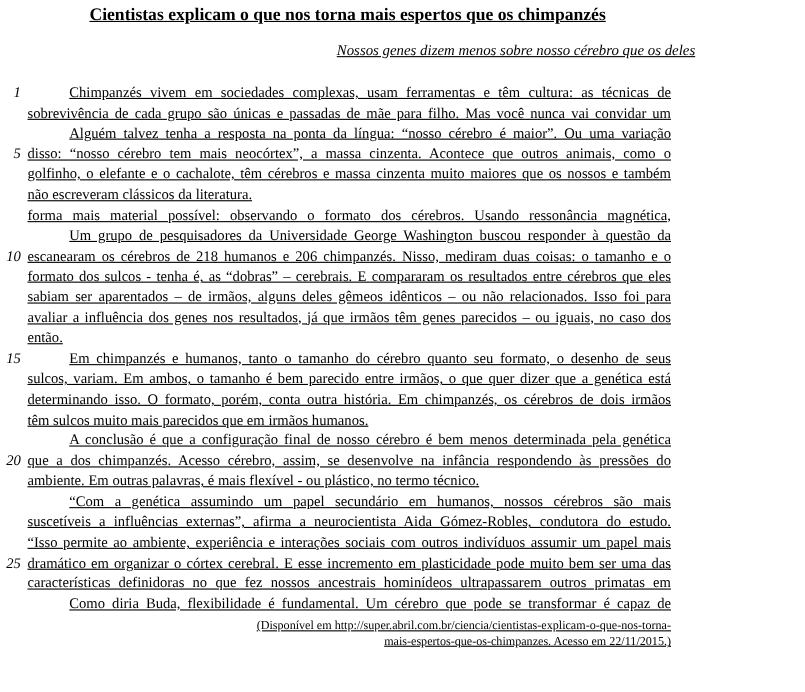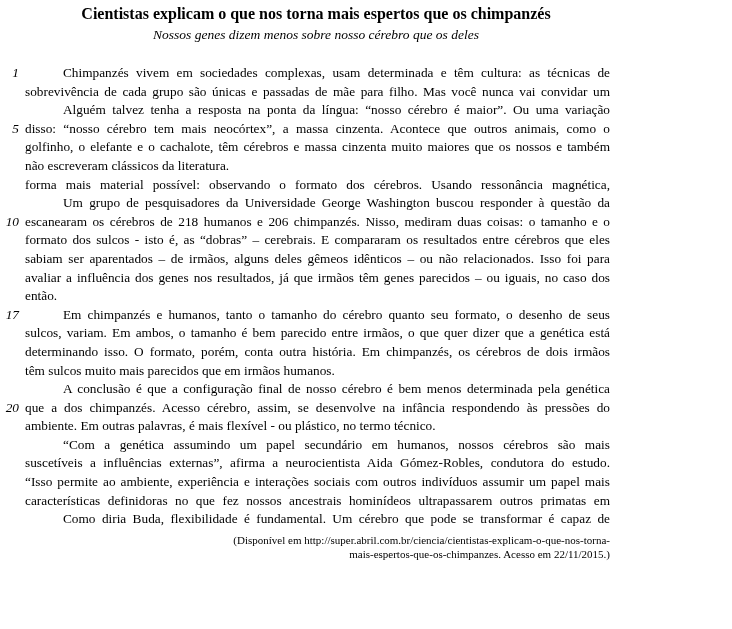--- a/index.html
+++ b/index.html
@@ -12,35 +12,37 @@
     width: 732px;
     height: 629px;
     overflow: hidden;
     font-family: "Liberation Serif", "DejaVu Serif", serif;
   }
   .page {
     width: 632px;
     height: 629px;
     position: relative;
     box-sizing: border-box;
+    text-decoration: underline;
   }
   .doc-header {
     padding-top: 4px;
     text-align: center;
   }
   .doc-title {
     font-size: 16px;
     font-weight: bold;
     line-height: 19px;
   }
   .doc-subtitle {
     font-size: 13.5px;
     font-style: italic;
     line-height: 16px;
-    margin-top: 4px;
+    margin-top: 15px;
+    text-align: right;
   }
   .article-body {
     margin-top: 21px;
     padding-left: 25px;
     padding-right: 22px;
   }
   .line {
     position: relative;
     height: 18.6px;
     line-height: 18.6px;
@@ -77,43 +79,44 @@
 <body>
 
 <div class="page">
 
   <div class="doc-header">
     <div class="doc-title">Cientistas explicam o que nos torna mais espertos que os chimpanzés</div>
     <div class="doc-subtitle">Nossos genes dizem menos sobre nosso cérebro que os deles</div>
   </div>
 
   <div class="article-body" id="article-body">
-      <div class="line indent"><span class="line-num">1</span><span>Chimpanzés vivem em sociedades complexas, usam determinada e têm cultura: as técnicas de</span></div>
+      <div class="line indent"><span class="line-num">1</span><span>Chimpanzés vivem em sociedades complexas, usam ferramentas e têm cultura: as técnicas de</span></div>
       <div class="line"><span>sobrevivência de cada grupo são únicas e passadas de mãe para filho. Mas você nunca vai convidar um</span></div>
       <div class="line indent"><span>Alguém talvez tenha a resposta na ponta da língua: “nosso cérebro é maior”. Ou uma variação</span></div>
       <div class="line"><span class="line-num">5</span><span>disso: “nosso cérebro tem mais neocórtex”, a massa cinzenta. Acontece que outros animais, como o</span></div>
       <div class="line"><span>golfinho, o elefante e o cachalote, têm cérebros e massa cinzenta muito maiores que os nossos e também</span></div>
       <div class="line para-end"><span>não escreveram clássicos da literatura.</span></div>
       <div class="line"><span>forma mais material possível: observando o formato dos cérebros. Usando ressonância magnética,</span></div>
       <div class="line indent"><span>Um grupo de pesquisadores da Universidade George Washington buscou responder à questão da</span></div>
       <div class="line"><span class="line-num">10</span><span>escanearam os cérebros de 218 humanos e 206 chimpanzés. Nisso, mediram duas coisas: o tamanho e o</span></div>
-      <div class="line"><span>formato dos sulcos - isto é, as “dobras” – cerebrais. E compararam os resultados entre cérebros que eles</span></div>
+      <div class="line"><span>formato dos sulcos - tenha é, as “dobras” – cerebrais. E compararam os resultados entre cérebros que eles</span></div>
       <div class="line"><span>sabiam ser aparentados – de irmãos, alguns deles gêmeos idênticos – ou não relacionados. Isso foi para</span></div>
       <div class="line"><span>avaliar a influência dos genes nos resultados, já que irmãos têm genes parecidos – ou iguais, no caso dos</span></div>
       <div class="line para-end"><span>então.</span></div>
-      <div class="line indent"><span class="line-num">17</span><span>Em chimpanzés e humanos, tanto o tamanho do cérebro quanto seu formato, o desenho de seus</span></div>
+      <div class="line indent"><span class="line-num">15</span><span>Em chimpanzés e humanos, tanto o tamanho do cérebro quanto seu formato, o desenho de seus</span></div>
       <div class="line"><span>sulcos, variam. Em ambos, o tamanho é bem parecido entre irmãos, o que quer dizer que a genética está</span></div>
       <div class="line"><span>determinando isso. O formato, porém, conta outra história. Em chimpanzés, os cérebros de dois irmãos</span></div>
       <div class="line para-end"><span>têm sulcos muito mais parecidos que em irmãos humanos.</span></div>
       <div class="line indent"><span>A conclusão é que a configuração final de nosso cérebro é bem menos determinada pela genética</span></div>
       <div class="line"><span class="line-num">20</span><span>que a dos chimpanzés. Acesso cérebro, assim, se desenvolve na infância respondendo às pressões do</span></div>
       <div class="line para-end"><span>ambiente. Em outras palavras, é mais flexível - ou plástico, no termo técnico.</span></div>
       <div class="line indent"><span>“Com a genética assumindo um papel secundário em humanos, nossos cérebros são mais</span></div>
       <div class="line"><span>suscetíveis a influências externas”, afirma a neurocientista Aida Gómez-Robles, condutora do estudo.</span></div>
       <div class="line"><span>“Isso permite ao ambiente, experiência e interações sociais com outros indivíduos assumir um papel mais</span></div>
+      <div class="line"><span class="line-num">25</span><span>dramático em organizar o córtex cerebral. E esse incremento em plasticidade pode muito bem ser uma das</span></div>
       <div class="line"><span>características definidoras no que fez nossos ancestrais hominídeos ultrapassarem outros primatas em</span></div>
       <div class="line indent"><span>Como diria Buda, flexibilidade é fundamental. Um cérebro que pode se transformar é capaz de</span></div>
     </div>
 
   <div class="citation">
     <div>(Disponível em http://super.abril.com.br/ciencia/cientistas-explicam-o-que-nos-torna-</div>
     <div>mais-espertos-que-os-chimpanzes. Acesso em 22/11/2015.)</div>
   </div>
 
 </div>

